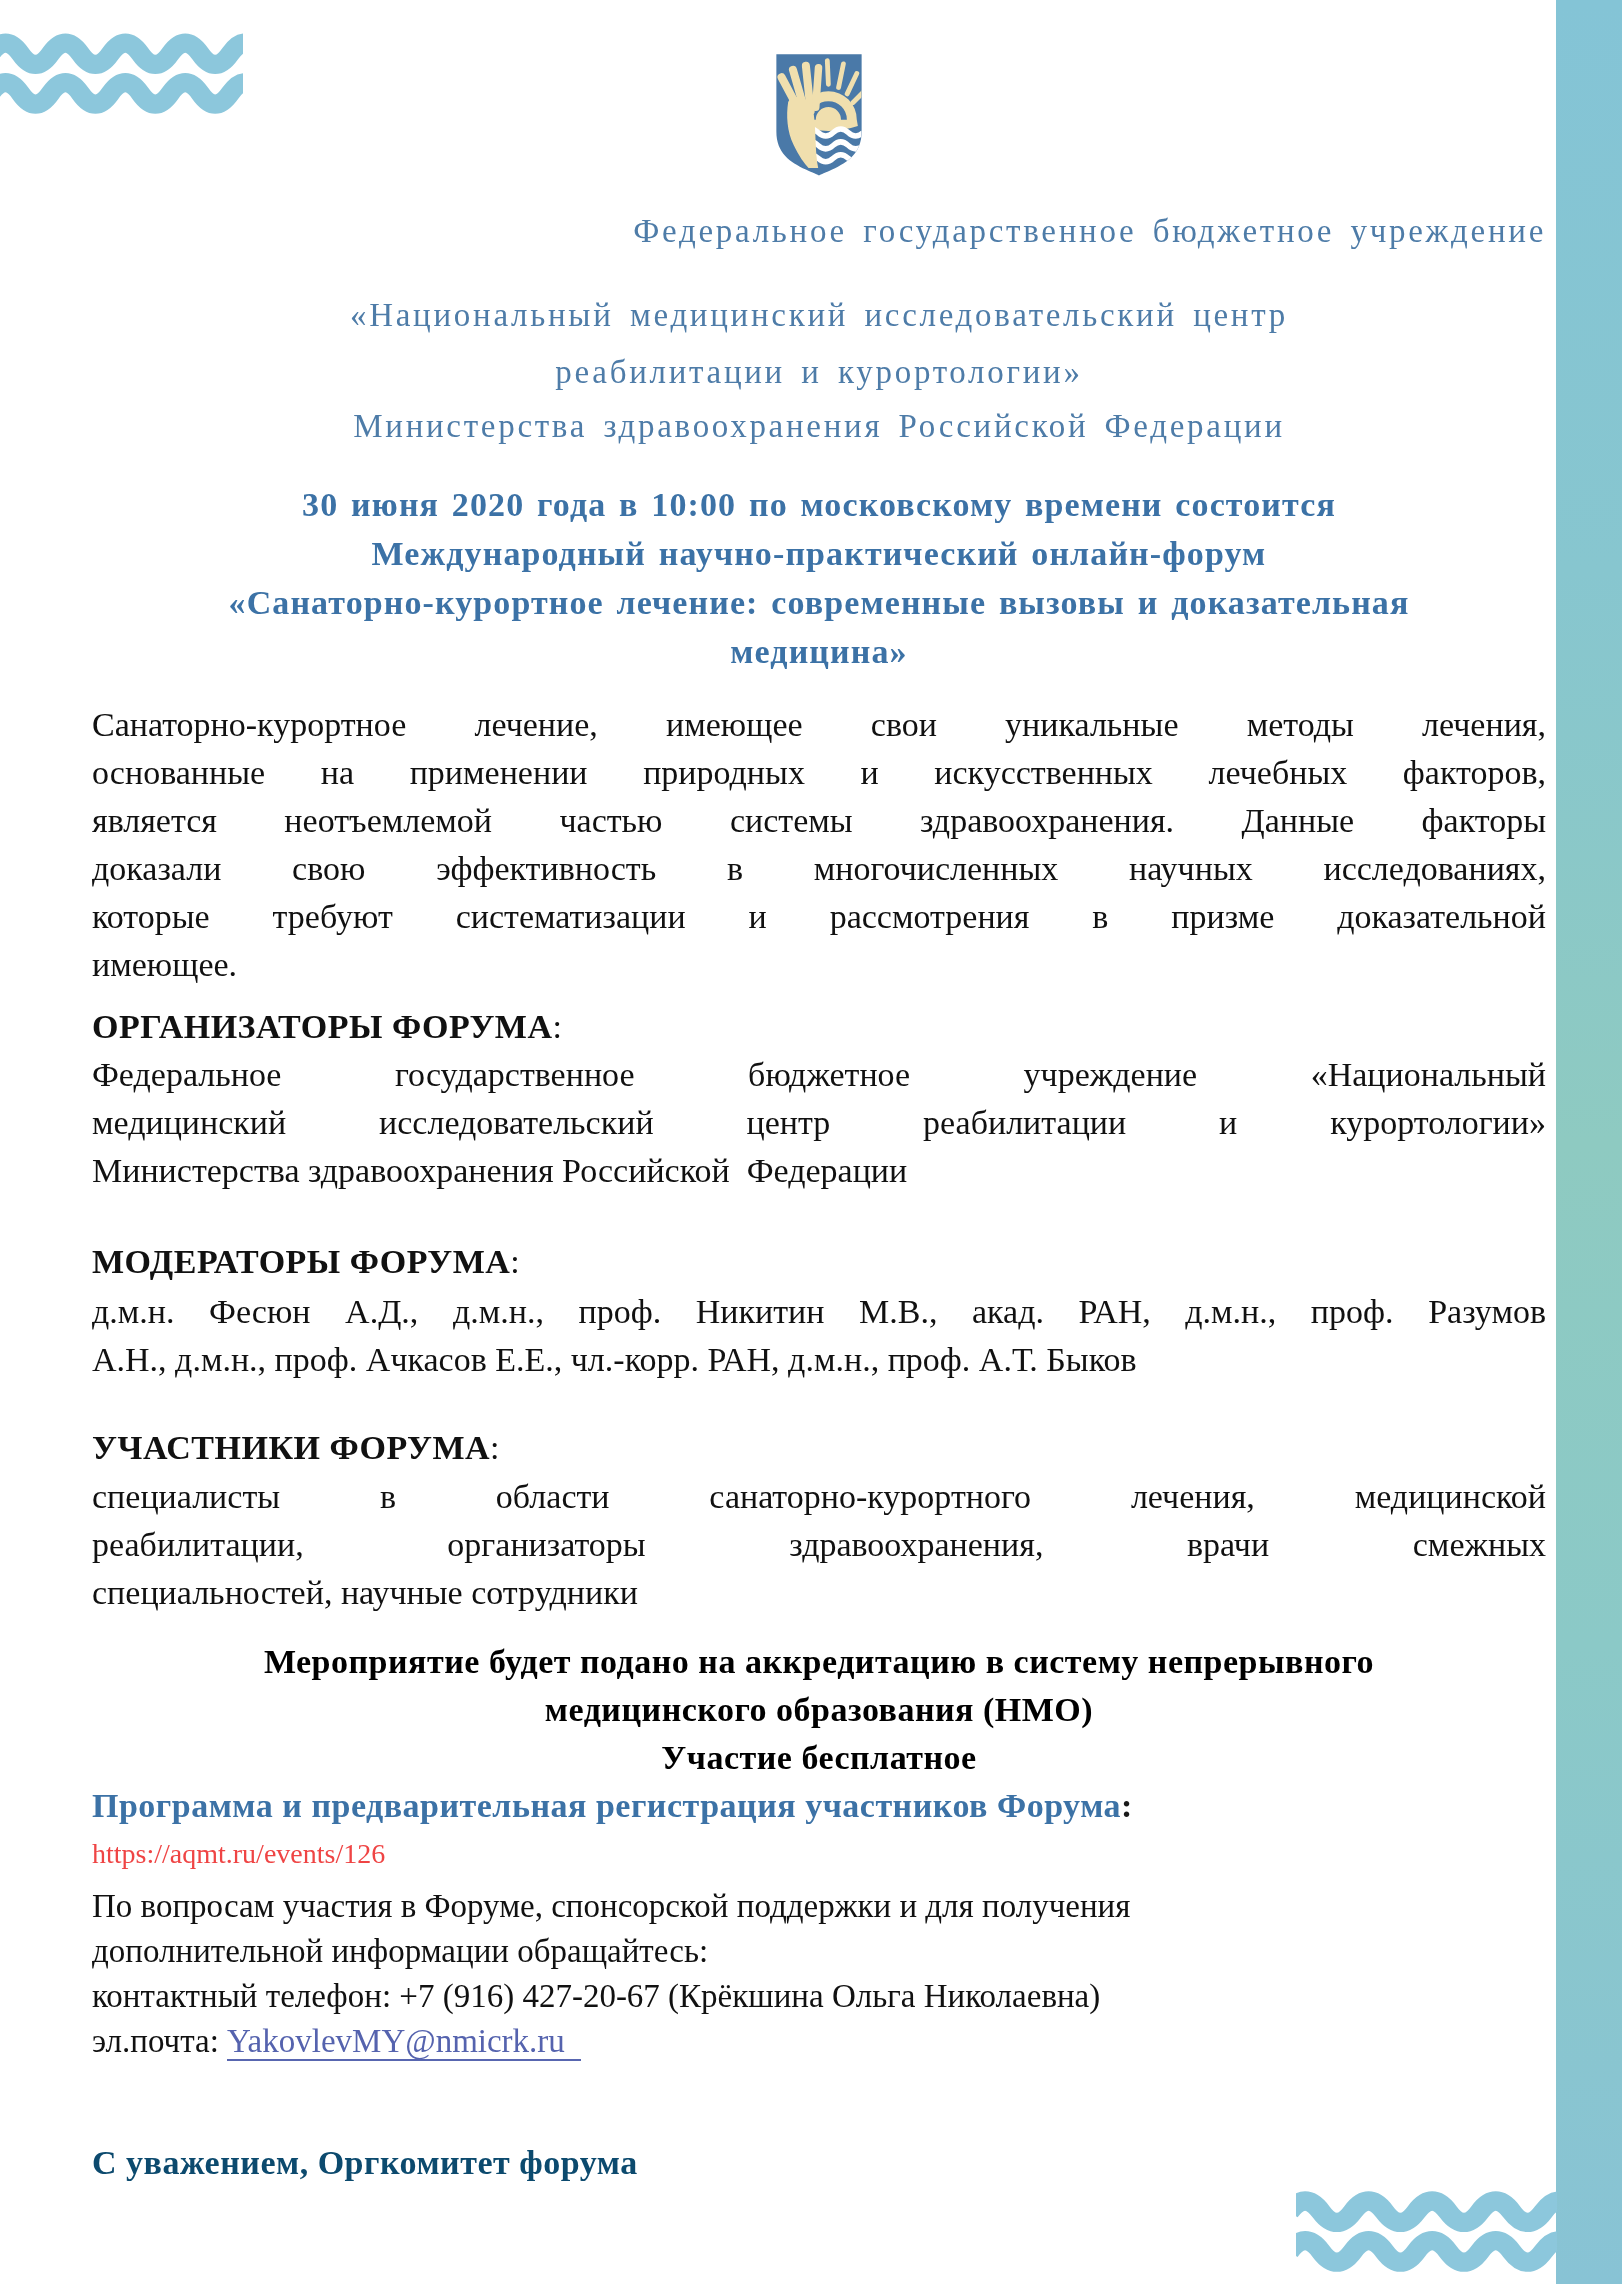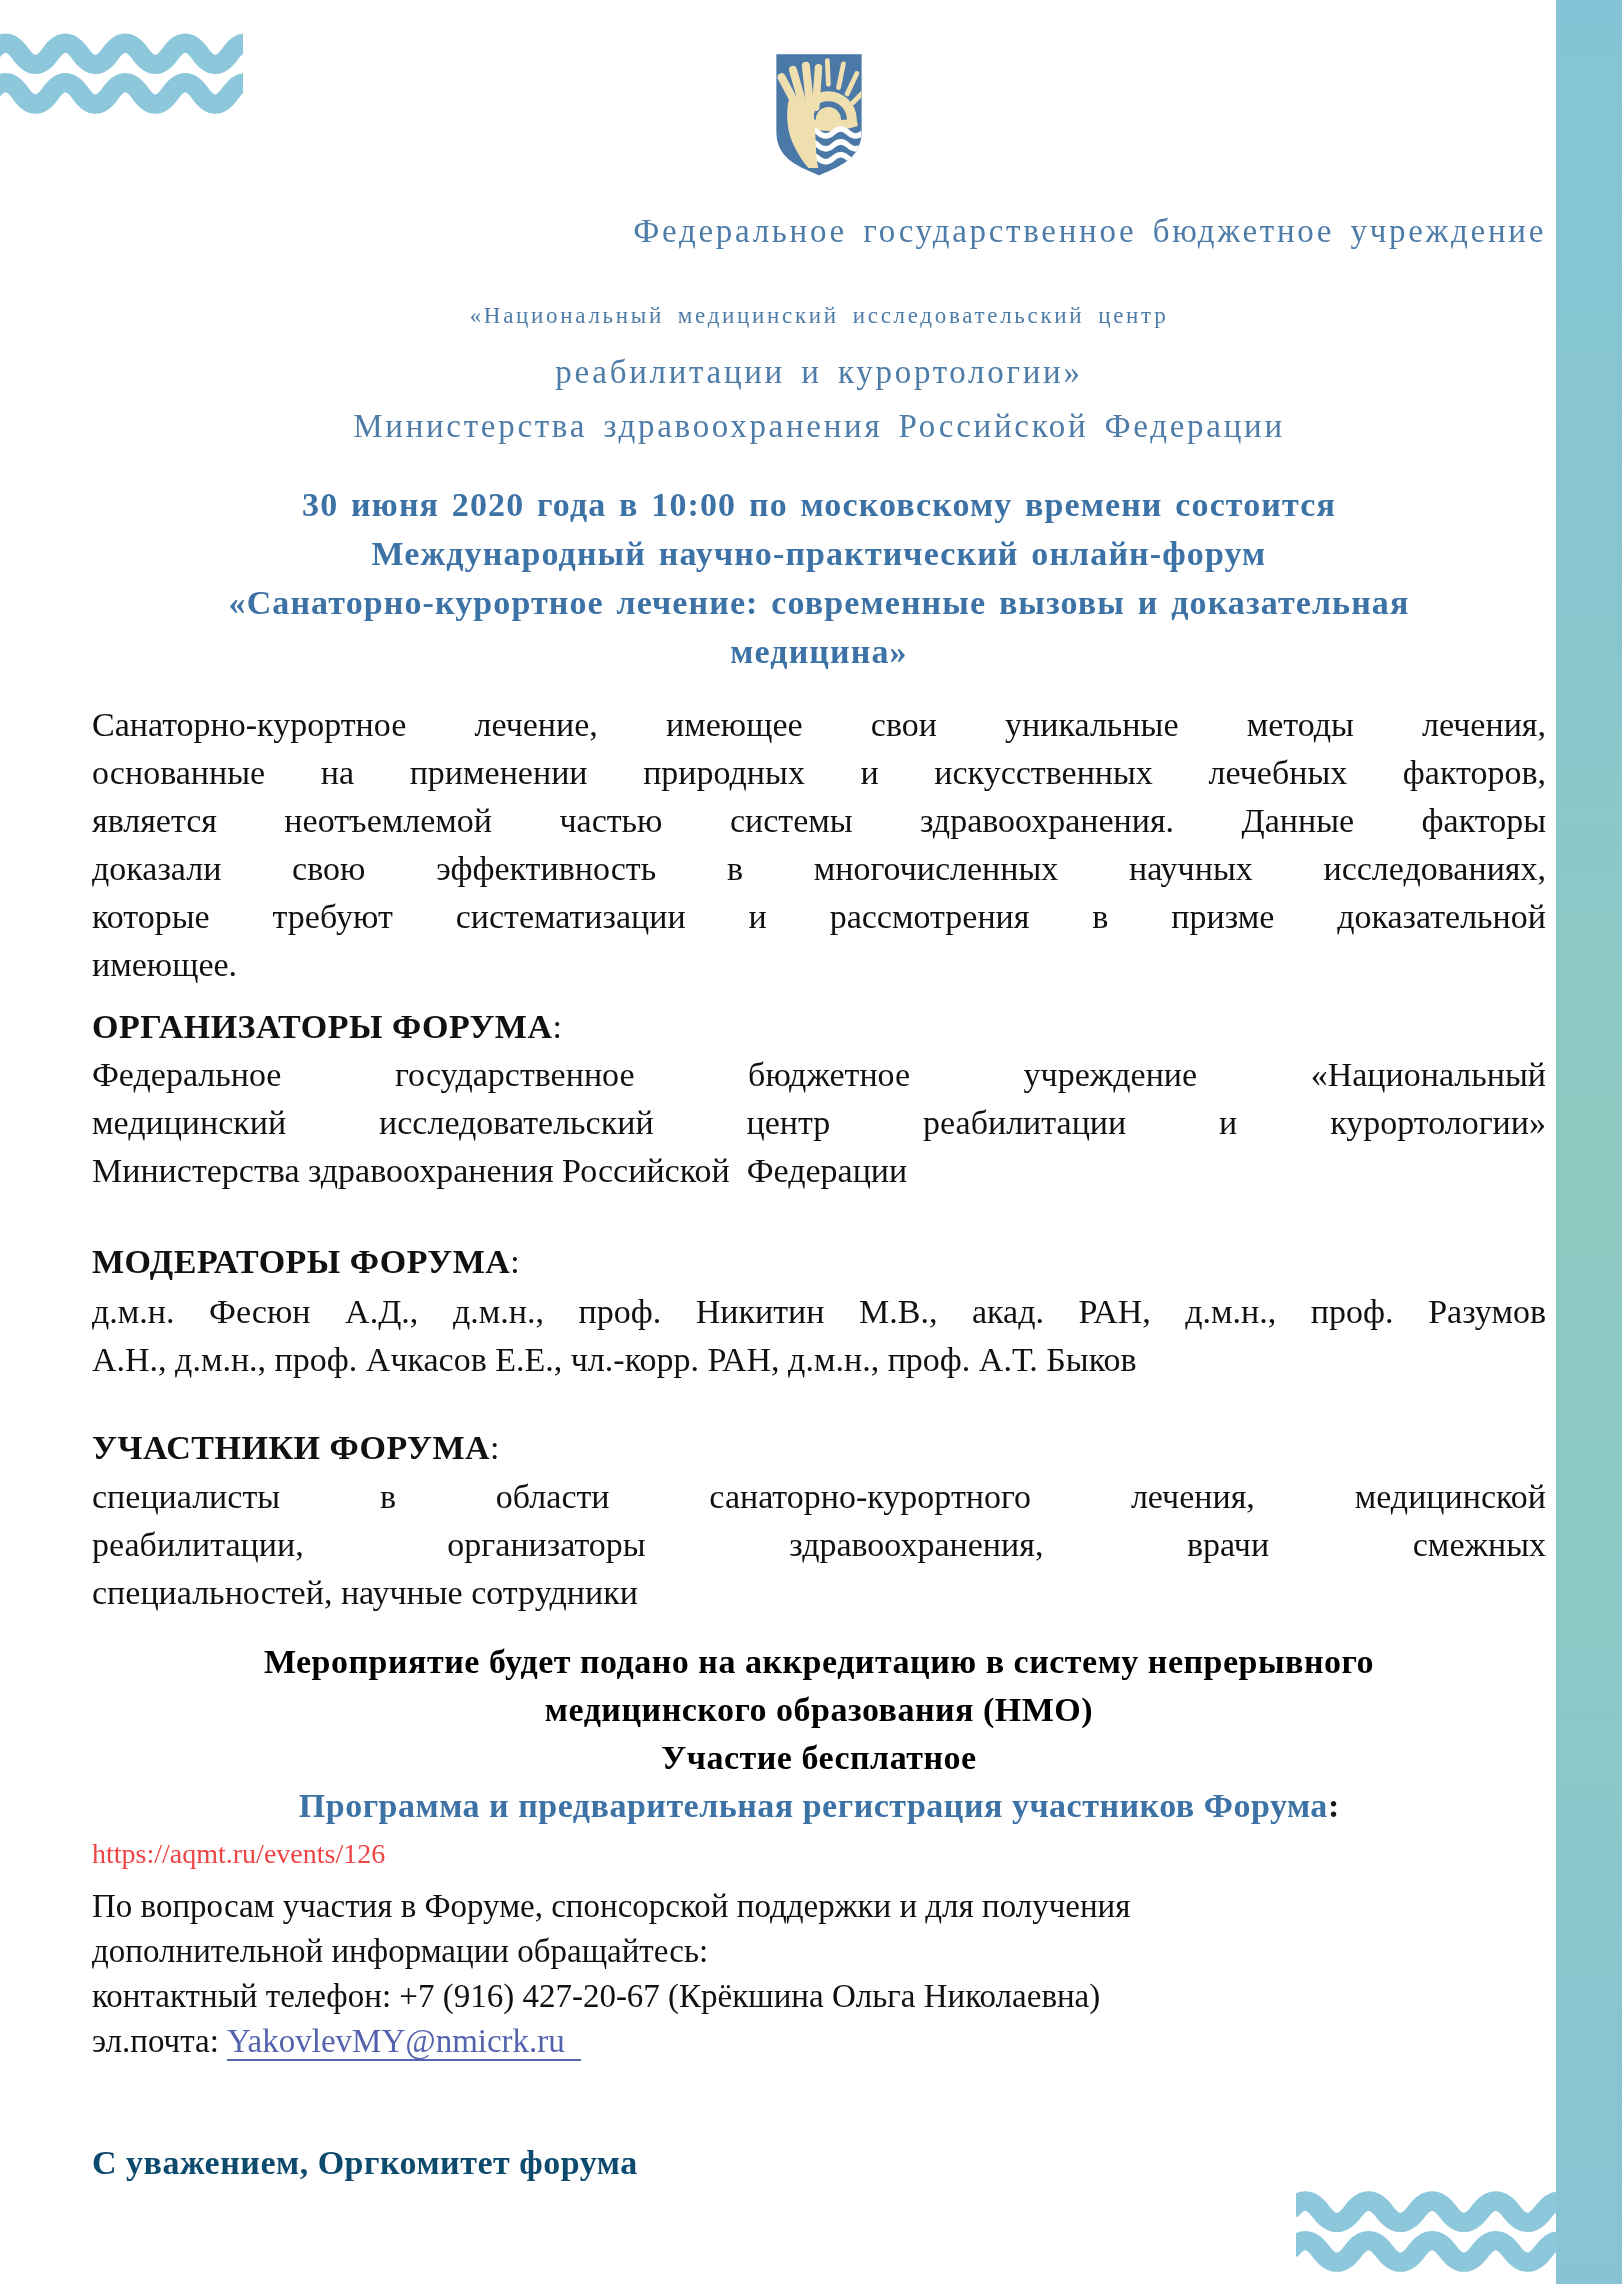--- a/index.html
+++ b/index.html
@@ -15,21 +15,21 @@
   }
   .waves-top{position:absolute;left:-3.2px;top:29px;}
   .waves-bottom{position:absolute;left:1296px;top:2187px;}
 
   .content{position:absolute;left:92px;top:0;width:1454px;}
 
   .logo{width:94px;height:126px;margin:51px auto 0;}
 
   .org-header{color:#4e7ca8;text-align:center;}
   .oh1{margin-top:34px;font-size:33px;line-height:41px;letter-spacing:2.7px;word-spacing:5.4px;text-align:right;}
-  .oh2{margin-top:35px;font-size:23px;line-height:57px;letter-spacing:2.7px;word-spacing:5.4px;}
+  .oh2{margin-top:35px;font-size:33px;line-height:57px;letter-spacing:2.7px;word-spacing:5.4px;}
   .oh2b{font-size:33px;line-height:57px;letter-spacing:2.7px;word-spacing:5.4px;}
   .oh3{margin-top:5.4px;font-size:33px;line-height:41px;letter-spacing:2.7px;word-spacing:5.4px;}
 
   .event-title{margin-top:33px;color:#3c72a6;font-weight:bold;font-size:34px;line-height:49px;letter-spacing:1.1px;word-spacing:3.2px;}
 
   .para{font-size:34px;line-height:48px;}
   .justify .tline{text-align:justify;text-align-last:justify;}
   .justify .tline.last{text-align-last:left;}
   .center .tline{text-align:center;}
 
@@ -37,21 +37,21 @@
   .sect-heading{font-size:34px;line-height:41px;font-weight:bold;letter-spacing:0.5px;}
   .sect-heading .colon{font-weight:normal;}
   .sh-org{margin-top:17px;}
   .org-para{margin-top:4.3px;}
   .sh-mod{margin-top:46px;}
   .mod-para{margin-top:5.4px;}
   .sh-part{margin-top:43px;}
   .part-para{margin-top:5.4px;}
 
   .accred{margin-top:21.4px;color:#000000;font-weight:bold;font-size:34px;line-height:48px;letter-spacing:0.5px;}
-  .reg-line{text-align:center;font-size:34px;line-height:48px;font-weight:bold;font-family:Liberation Serif, serif;}
+  .reg-line{text-align:left;font-size:34px;line-height:48px;font-weight:bold;font-family:Liberation Serif, serif;}
   .reg-label{color:#3c72a6;letter-spacing:0.5px;}
   .reg-colon{color:#1a1a1a;}
   .url-line{text-align:left;font-size:28px;line-height:48px;color:#ef4444;}
 
   .contacts{margin-top:5.4px;font-size:33px;line-height:45px;}
   .email-link{color:#5563ae;text-decoration:none;border-bottom:2.7px solid #5866b0;padding-right:16px;cursor:pointer;}
 
   .signature{margin-top:78px;color:#0c4a6e;font-weight:bold;font-size:34px;line-height:41px;letter-spacing:0.5px;}
 </style>
 </head>

